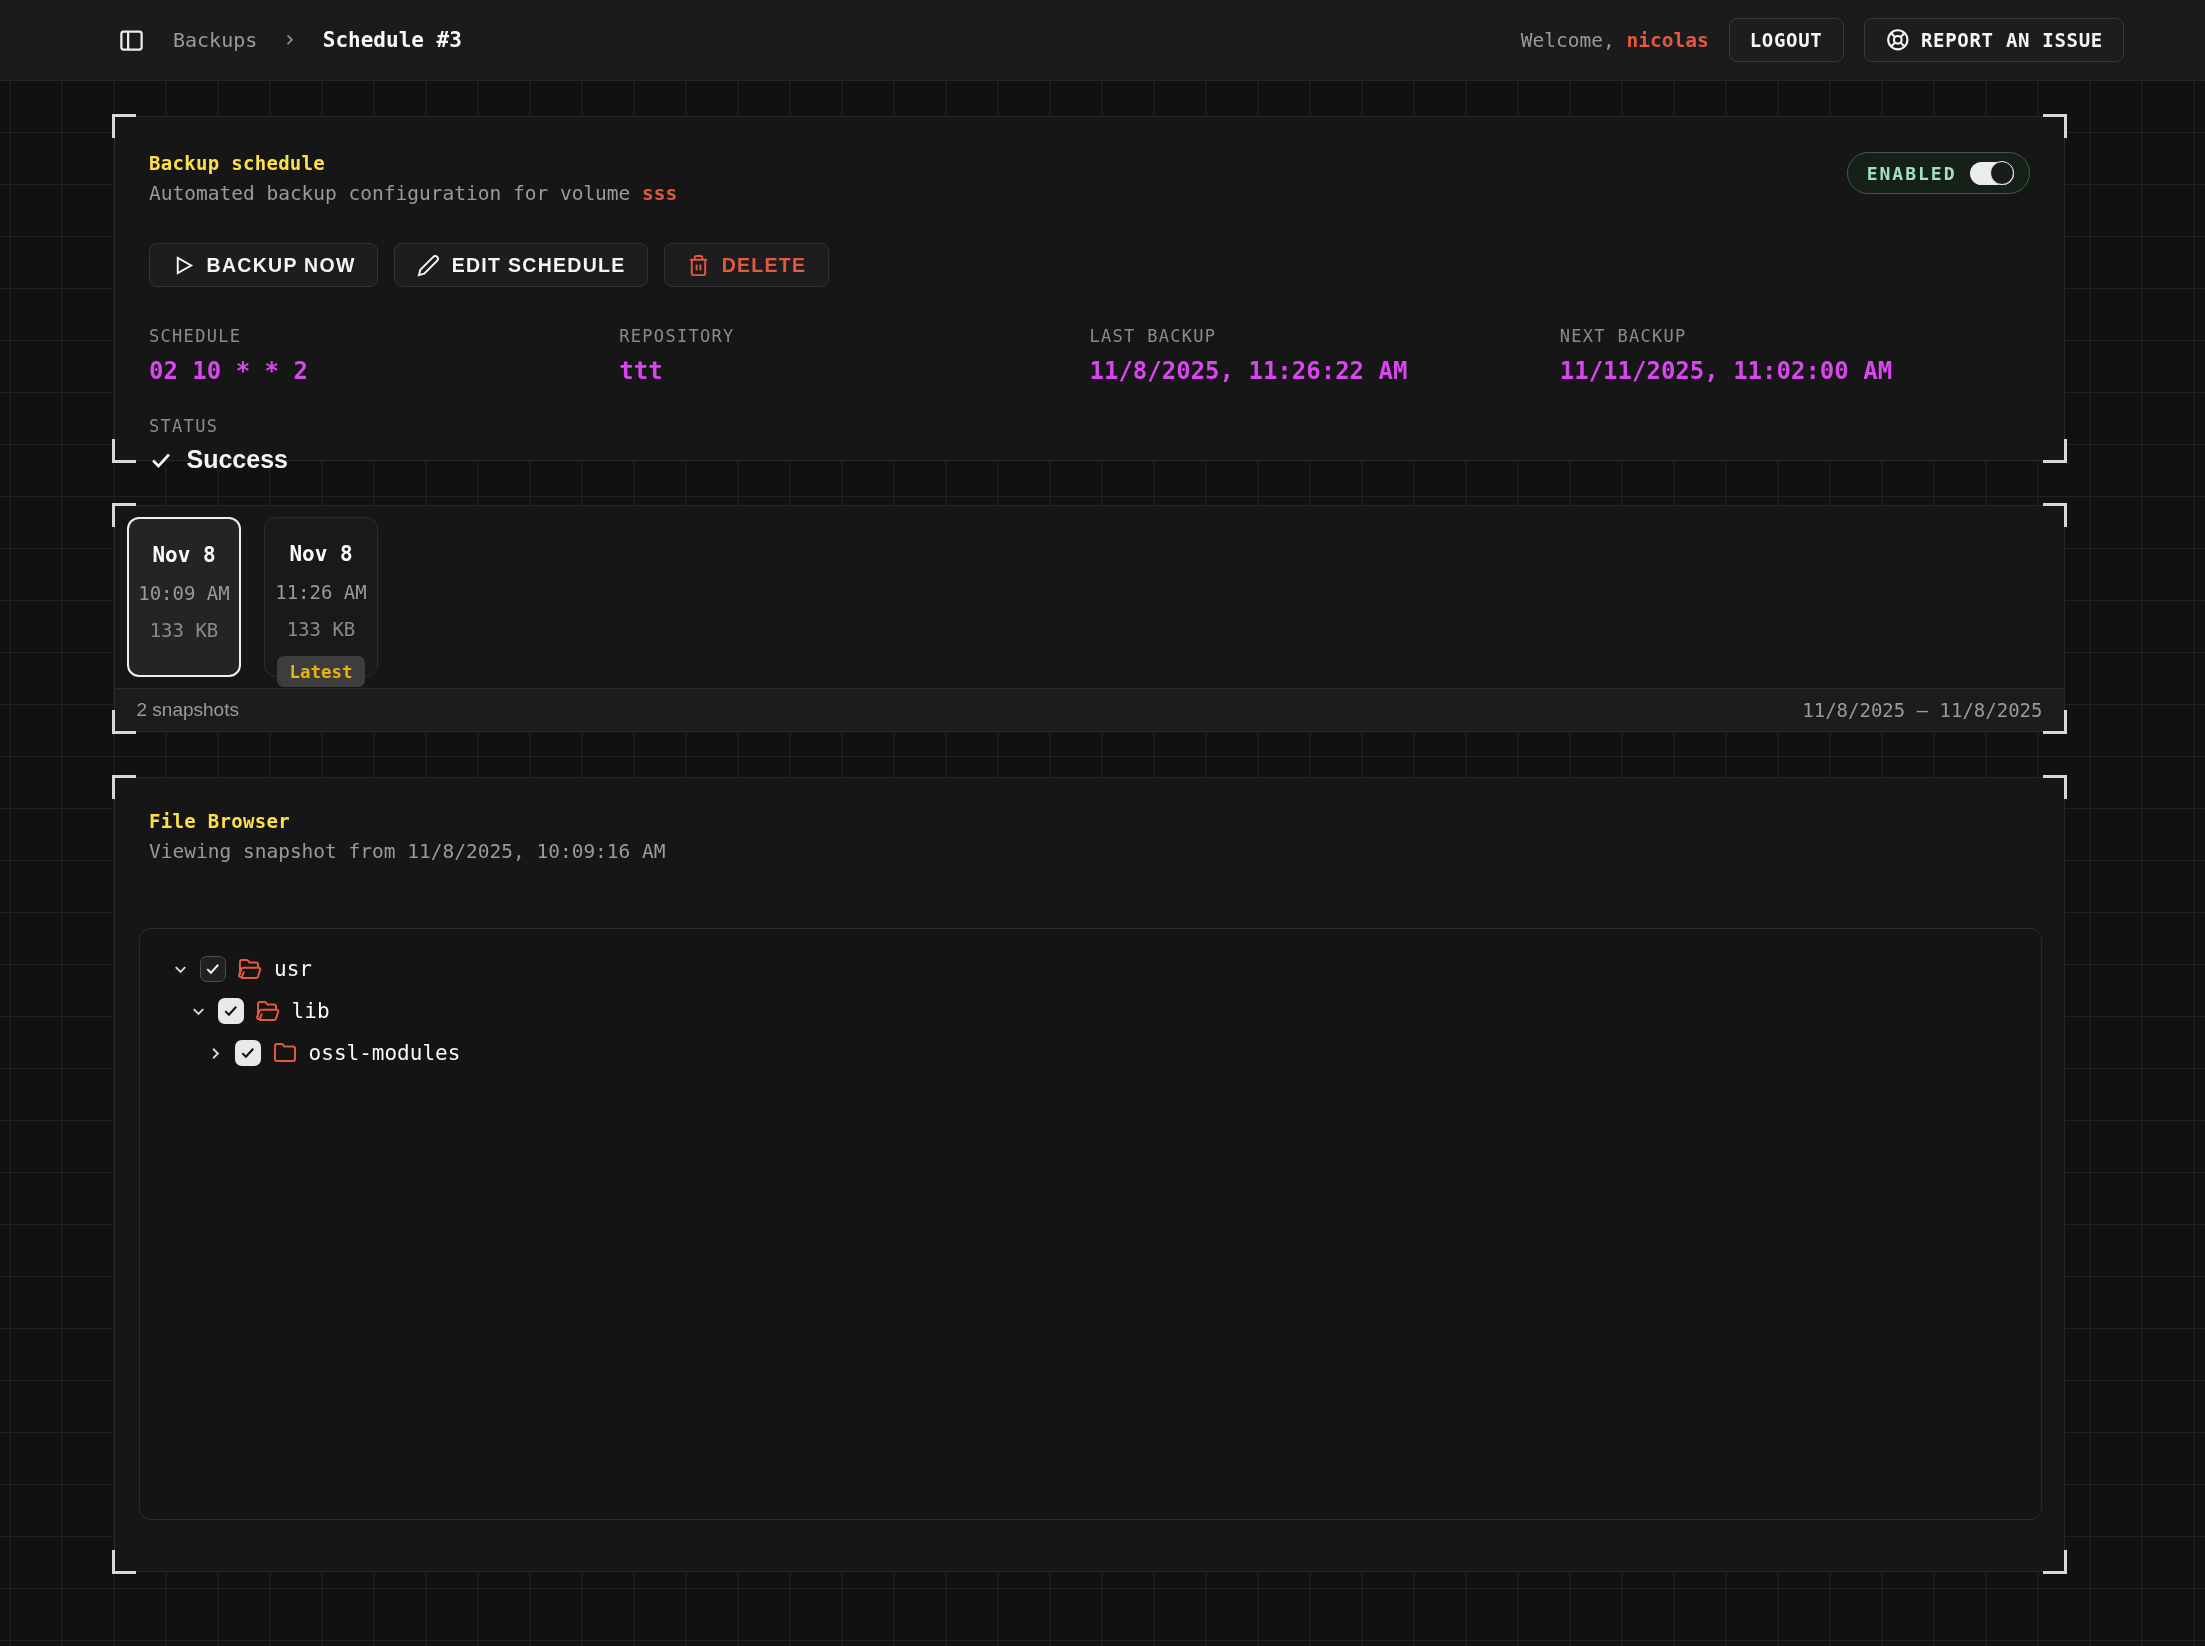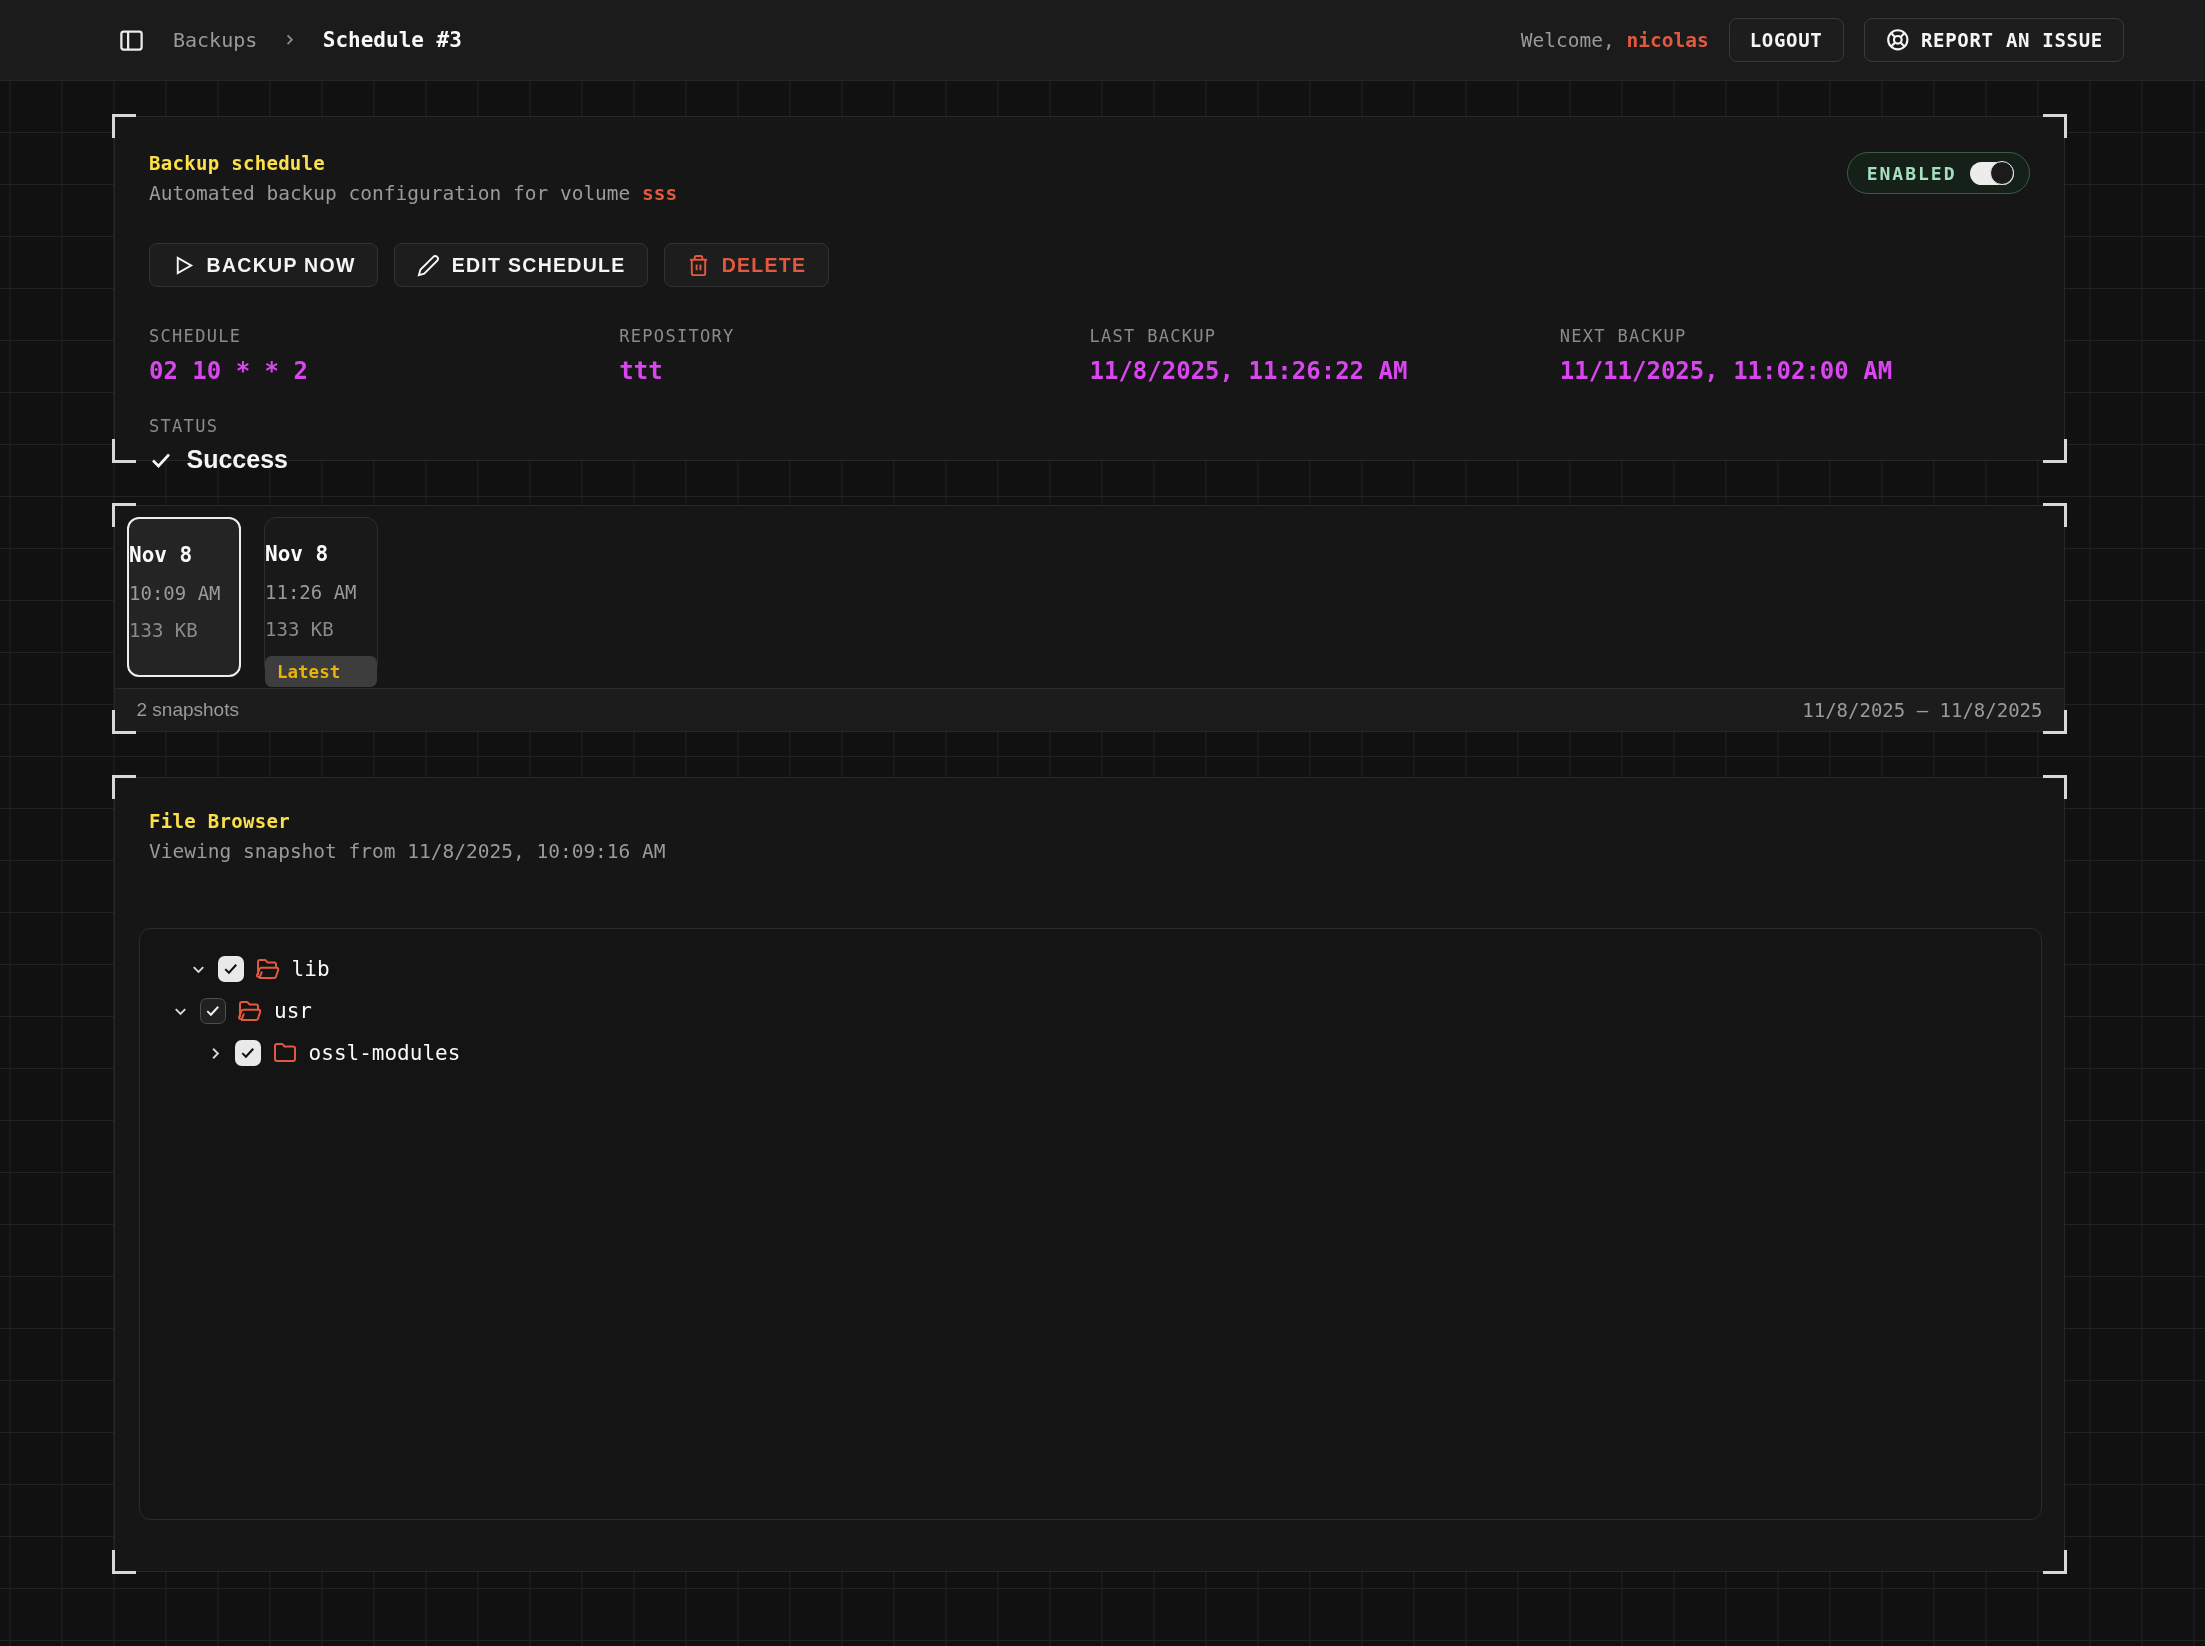--- a/index.html
+++ b/index.html
@@ -77,21 +77,21 @@
   .f-value { margin-top:10.8px; font-size:24px; font-weight:bold; color:#d946ef; }
   .sched-status { margin-top:31px; }
   .status-val { margin-top:9.4px; display:flex; align-items:center; gap:13.5px;
     font-family:"Liberation Sans", sans-serif; font-size:25px; font-weight:bold; color:#f5f5f5; }
 
   
   .card-snaps { top:505px; height:227px; }
   .snap-row { display:flex; gap:23px; padding:11.4px 0 0 12px; }
   .snap-card {
     width:114px; height:160px; border-radius:12px; background:#191919;
-    border:1.3px solid #2e2e2e; display:flex; flex-direction:column; 
+    border:1.3px solid #2e2e2e; display:flex; flex-direction:column; align-items:center;
     padding-top:24px; cursor:pointer;
   }
   .snap-card.selected { background:#242424; border:2px solid #eeeeee; }
   .snap-date { font-size:21px; font-weight:bold; color:#fafafa; }
   .snap-time { margin-top:15px; font-size:19px; color:#9a9a9a; }
   .snap-size { margin-top:15px; font-size:19px; color:#8a8a8a; }
   .snap-badge { margin-top:16px; background:#3d3d3d; color:#eab308; font-size:17.5px; font-weight:bold;
     padding:5.4px 12px; border-radius:6.7px; }
   .snap-footer {
     position:absolute; left:0; bottom:0; width:100%; height:43px;
@@ -273,60 +273,60 @@
 
     <div class="files-head">
       <div class="files-titles">
         <div class="card-title">File Browser</div>
         <div class="card-sub">Viewing snapshot from 11/8/2025, 10:09:16 AM</div>
       </div>
     </div>
 
     <div class="tree-box">
 
+      <div class="tree-row" style="padding-left:9.4px;">
+        <span class="tw">
+          <svg width="19" height="19" viewBox="0 0 24 24" fill="none" stroke="currentColor" stroke-width="2.4">
+              <polyline points="6 9 12 15 18 9"></polyline>
+            </svg>
+        </span>
+        <span class="cbx dark">
+          <svg width="17.5" height="17.5" viewBox="0 0 24 24" fill="none" stroke="currentColor" stroke-width="2.6">
+              <polyline points="4.5 12.5 9.5 17.5 19.5 6.5"></polyline>
+            </svg>
+        </span>
+        <span class="tree-folder">
+          <svg width="24" height="24" viewBox="0 0 24 24" fill="none" stroke="currentColor" stroke-width="2">
+              <path d="M6 14.5 L4.2 19 a1.8 1.8 0 0 1-1.7 1 H2.5 a1.5 1.5 0 0 1-1.4-2 L3.5 12 a2 2 0 0 1 1.9-1.3 H20.8 a1.5 1.5 0 0 1 1.4 2 L20 19.7 a2 2 0 0 1-1.9 1.3 H3"></path>
+              <path d="M2 18 V5 a2 2 0 0 1 2-2 h4.6 a2 2 0 0 1 1.6.8 L11.5 5.5 H18 a2 2 0 0 1 2 2 v3"></path>
+            </svg>
+        </span>
+        <span class="tree-name">usr</span>
+      </div>
+
       <div class="tree-row" style="padding-left:27px;">
         <span class="tw">
           <svg width="19" height="19" viewBox="0 0 24 24" fill="none" stroke="currentColor" stroke-width="2.4">
               <polyline points="6 9 12 15 18 9"></polyline>
             </svg>
         </span>
         <span class="cbx light">
           <svg width="17.5" height="17.5" viewBox="0 0 24 24" fill="none" stroke="currentColor" stroke-width="2.8">
               <polyline points="4.5 12.5 9.5 17.5 19.5 6.5"></polyline>
             </svg>
         </span>
         <span class="tree-folder">
           <svg width="24" height="24" viewBox="0 0 24 24" fill="none" stroke="currentColor" stroke-width="2">
               <path d="M6 14.5 L4.2 19 a1.8 1.8 0 0 1-1.7 1 H2.5 a1.5 1.5 0 0 1-1.4-2 L3.5 12 a2 2 0 0 1 1.9-1.3 H20.8 a1.5 1.5 0 0 1 1.4 2 L20 19.7 a2 2 0 0 1-1.9 1.3 H3"></path>
               <path d="M2 18 V5 a2 2 0 0 1 2-2 h4.6 a2 2 0 0 1 1.6.8 L11.5 5.5 H18 a2 2 0 0 1 2 2 v3"></path>
             </svg>
         </span>
         <span class="tree-name">lib</span>
       </div>
 
-      <div class="tree-row" style="padding-left:9.4px;">
-        <span class="tw">
-          <svg width="19" height="19" viewBox="0 0 24 24" fill="none" stroke="currentColor" stroke-width="2.4">
-              <polyline points="6 9 12 15 18 9"></polyline>
-            </svg>
-        </span>
-        <span class="cbx dark">
-          <svg width="17.5" height="17.5" viewBox="0 0 24 24" fill="none" stroke="currentColor" stroke-width="2.6">
-              <polyline points="4.5 12.5 9.5 17.5 19.5 6.5"></polyline>
-            </svg>
-        </span>
-        <span class="tree-folder">
-          <svg width="24" height="24" viewBox="0 0 24 24" fill="none" stroke="currentColor" stroke-width="2">
-              <path d="M6 14.5 L4.2 19 a1.8 1.8 0 0 1-1.7 1 H2.5 a1.5 1.5 0 0 1-1.4-2 L3.5 12 a2 2 0 0 1 1.9-1.3 H20.8 a1.5 1.5 0 0 1 1.4 2 L20 19.7 a2 2 0 0 1-1.9 1.3 H3"></path>
-              <path d="M2 18 V5 a2 2 0 0 1 2-2 h4.6 a2 2 0 0 1 1.6.8 L11.5 5.5 H18 a2 2 0 0 1 2 2 v3"></path>
-            </svg>
-        </span>
-        <span class="tree-name">usr</span>
-      </div>
-
       <div class="tree-row" style="padding-left:44px;">
         <span class="tw">
           <svg width="19" height="19" viewBox="0 0 24 24" fill="none" stroke="currentColor" stroke-width="2.4">
               <polyline points="9 6 15 12 9 18"></polyline>
             </svg>
         </span>
         <span class="cbx light">
           <svg width="17.5" height="17.5" viewBox="0 0 24 24" fill="none" stroke="currentColor" stroke-width="2.8">
               <polyline points="4.5 12.5 9.5 17.5 19.5 6.5"></polyline>
             </svg>

